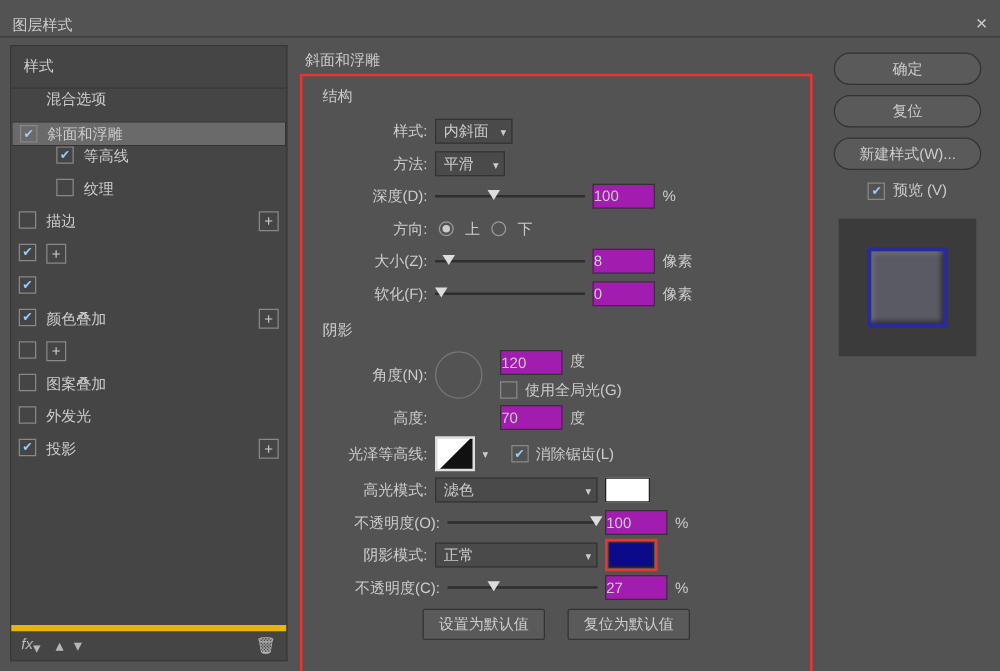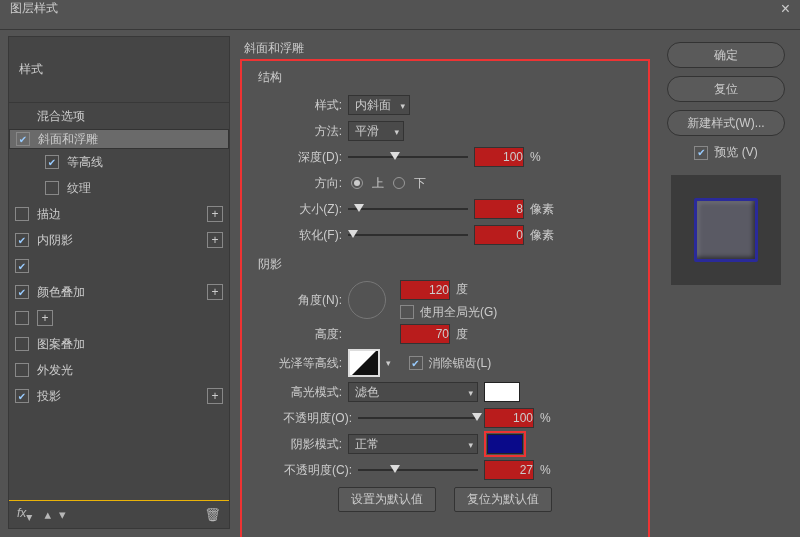--- a/index.html
+++ b/index.html
@@ -1,42 +1,42 @@
 <!DOCTYPE html>
 <html><head>
 <meta charset="utf-8">
 <style>
 *{box-sizing:border-box;margin:0;padding:0;font-family:"Microsoft YaHei",Arial,sans-serif;font-size:12px;color:#ccc;-webkit-user-select:none;user-select:none}
 body{background:#535353;width:800px;height:537px;overflow:hidden}
-.titlebar{height:30px;background:#535353;display:flex;align-items:flex-start;padding:0 10px;border-bottom:1px solid #383838}
+.titlebar{height:30px;background:#535353;display:flex;align-items:flex-end;padding:0 10px;border-bottom:1px solid #383838}
 .titlebar .t{flex:1}
 .titlebar .x{width:30px;text-align:right;font-size:16px;cursor:pointer}
 .main{display:flex;height:calc(100% - 30px);padding:6px 8px 8px 8px}
 .left{width:222px;background:#454545;display:flex;flex-direction:column;border:1px solid #383838}
-.left .hdr{padding:24px 10px;border-bottom:1px solid #383838}
+.left .hdr{padding:8px 10px;border-bottom:1px solid #383838}
 .left .list{flex:1;overflow:hidden}
-.row{display:flex;align-items:center;height:26px;padding:0 4px 0 6px}
+.row{display:flex;height:26px;padding:0 4px 0 6px}
 .row .cb{width:14px;height:14px;border:1px solid #888;margin-right:8px;display:flex;align-items:center;justify-content:center;font-size:10px;color:#6cf}
 .row .cb.on::after{content:"✔";color:#9cf}
 .row .lbl{flex:1}
 .row .plus{width:16px;height:16px;border:1px solid #888;text-align:center;line-height:14px;color:#ccc;margin-right:2px}
 .row.sel{background:#6a6a6a}
 .row.indent{padding-left:36px}
 .redbox{border:2px solid #e33}
-.left .foot{height:28px;border-top:1px solid #eab308;display:flex;align-items:center;padding:0 8px;gap:8px}
+.left .foot{height:28px;border-top:5px solid #eab308;display:flex;align-items:center;padding:0 8px;gap:8px}
 .center{flex:1;padding:2px 10px 8px 10px;position:relative}
 .center .sechdr{font-size:12px;margin:2px 0 2px 4px}
 .panel{border:2px solid #e33;padding:6px 10px 10px 10px;height:480px}
 .subhdr{margin:2px 0 6px 6px}
 .field{display:flex;align-items:center;height:26px;gap:6px}
 .field .flabel{width:90px;text-align:right}
 .field .flabel.wide{width:100px}
 .sel{background:#4a4a4a;border:1px solid #333;height:20px;padding:0 18px 0 6px;position:relative;min-width:56px;display:flex;align-items:center}
 .sel .caret{position:absolute;right:4px;top:5px;font-size:9px}
-.numbox{width:50px;height:20px;background:#b91c1c;border:1px solid #333;text-align:right;line-height:18px}
+.numbox{width:50px;height:20px;background:#a21caf;border:1px solid #333;text-align:left;line-height:18px}
 .unit{width:28px}
 .slider{position:relative;height:14px;width:120px}
 .slider .track{position:absolute;top:6px;left:0;right:0;height:2px;background:#2e2e2e}
 .slider .thumb{position:absolute;top:2px;width:0;height:0;border-left:5px solid transparent;border-right:5px solid transparent;border-top:8px solid #ddd}
 .radio{width:12px;height:12px;border:1px solid #999;border-radius:50%;display:inline-flex;align-items:center;justify-content:center;margin:0 3px}
 .radio.on::after{content:"";width:6px;height:6px;background:#ccc;border-radius:50%}
 .dial{width:38px;height:38px;border:1px solid #777;border-radius:50%;margin-right:8px}
 .swatch{width:36px;height:20px;border:1px solid #222}
 .hl{border:2px solid #e33;padding:1px}
 .contour{width:32px;height:28px;background:#ddd;position:relative}
@@ -80,21 +80,20 @@
           <span class="cb"></span>
           <span class="lbl">纹理</span>
         </div>
         <div class="row">
           <span class="cb"></span>
           <span class="lbl">描边</span>
           <span class="plus">+</span>
         </div>
         <div class="row">
           <span class="cb on"></span>
-          <span class="lbl">内阴影</span>
           <span class="plus">+</span>
         </div>
         <div class="row">
           <span class="cb on"></span>
         </div>
         <div class="row">
           <span class="cb on"></span>
           <span class="lbl">颜色叠加</span>
           <span class="plus">+</span>
         </div>

